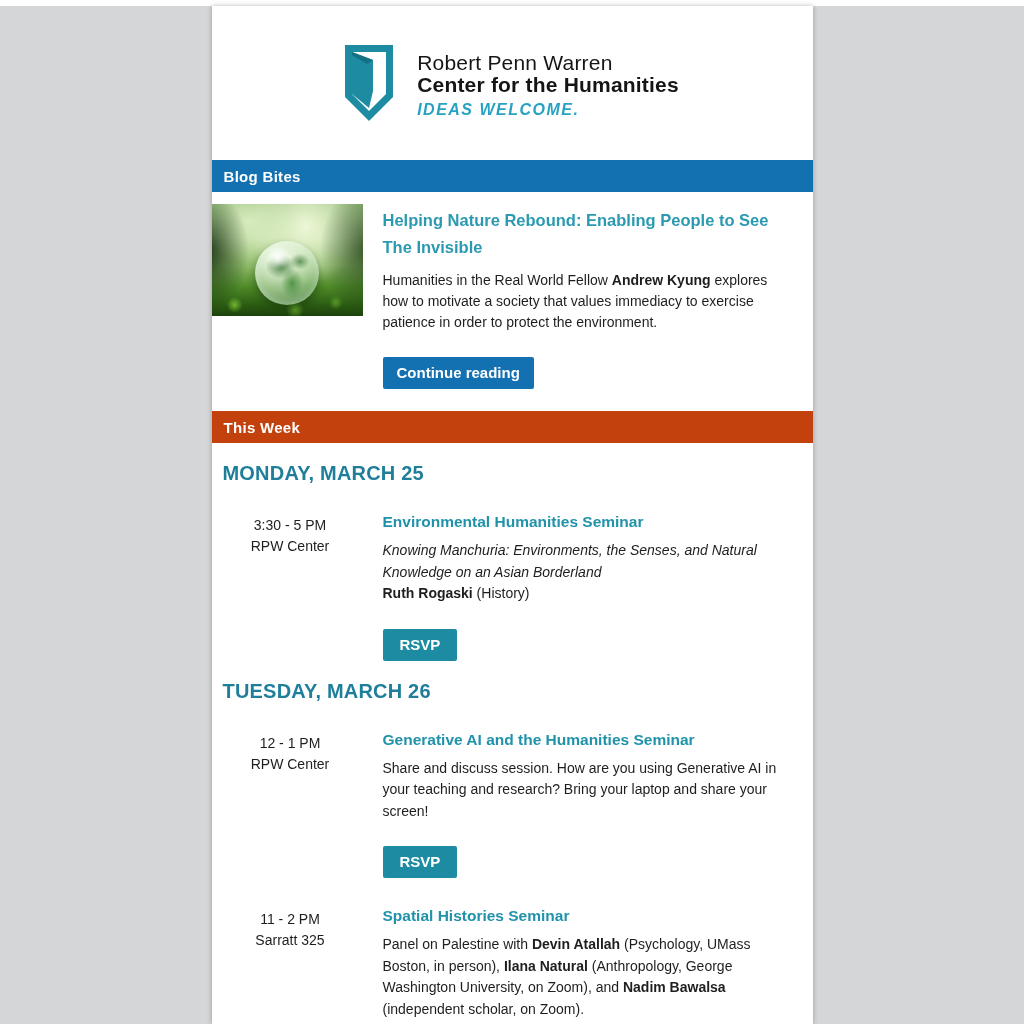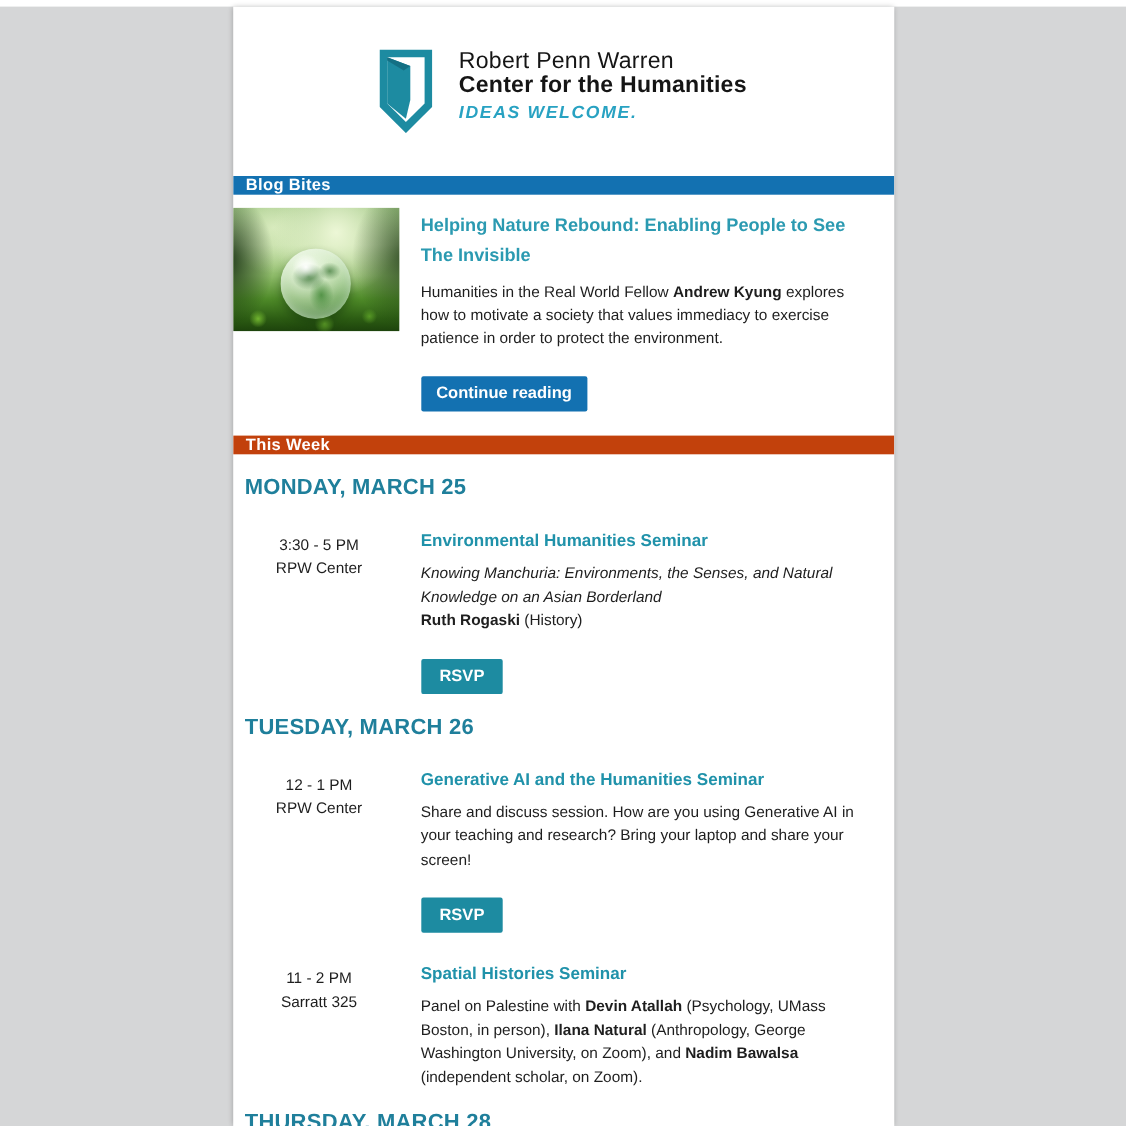--- a/index.html
+++ b/index.html
@@ -16,33 +16,33 @@
     width: 601px; margin: 0 auto; background: #ffffff;
     height: 1018px; overflow: hidden;
     box-shadow: 0 0 5px rgba(0,0,0,0.28);
   }
 
   
   .header {
     height: 154px;
     display: flex; align-items: center; justify-content: center;
   }
-  .logo-group { display: flex; align-items: flex-start; gap: 11px; }
+  .logo-group { display: flex; align-items: flex-end; gap: 11px; }
   .shield { width: 48px; height: 76px; margin-right: 13px; flex-shrink: 0; }
   .brand-text { line-height: 22px; }
   .brand-line1 { font-size: 21px; font-weight: 400; color: #151515; letter-spacing: 0.2px; }
   .brand-line2 { font-size: 21px; font-weight: 700; color: #151515; letter-spacing: 0.2px; }
   .brand-tagline {
     font-size: 16px; font-weight: 700; font-style: italic;
     color: #28a2c2; letter-spacing: 1.5px; margin-top: 3px;
   }
 
   
   .section-bar {
-    height: 17px; display: flex; align-items: center;
+    height: 32px; display: flex; align-items: center;
     padding-left: 12px;
     color: #ffffff; font-size: 15px; font-weight: 700; letter-spacing: 0.3px;
   }
   .bar-blue { background: #1371b1; }
   .bar-teal { background: #c2410c; }
 
   
   .post { display: flex; padding: 12px 30px 22px 0; }
   .photo {
     position: relative; width: 151px; height: 112px; overflow: hidden;

